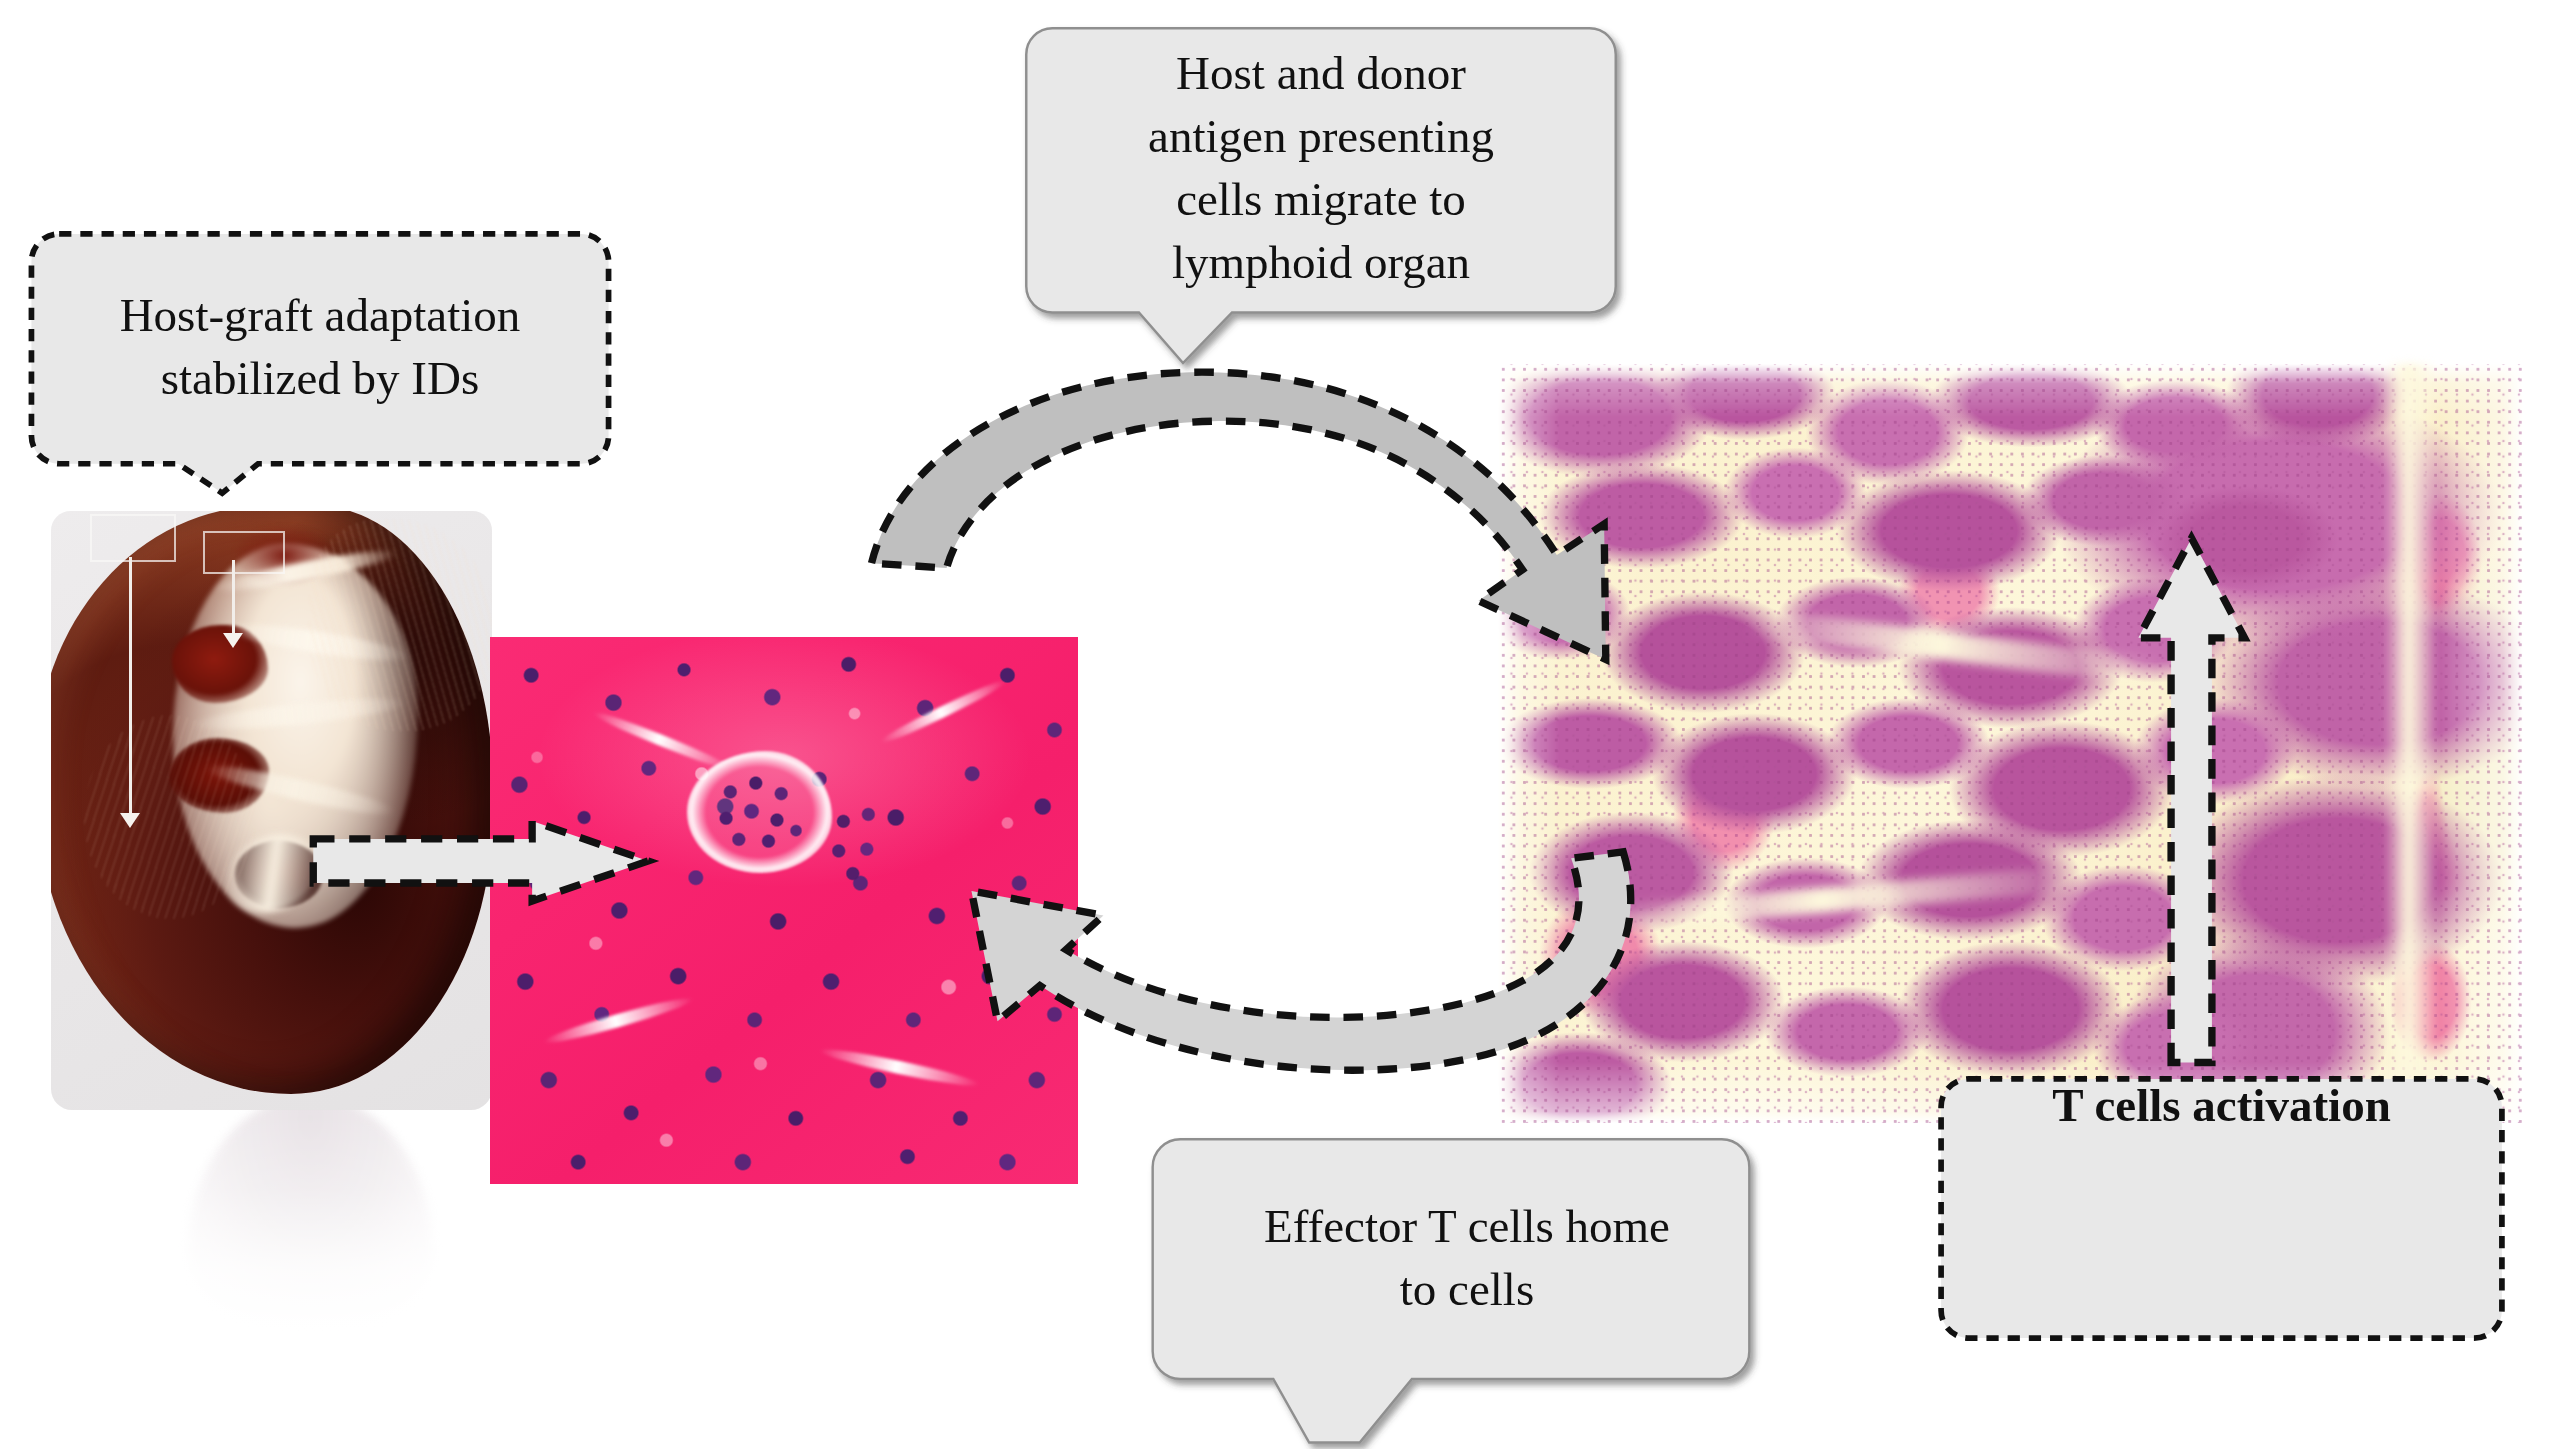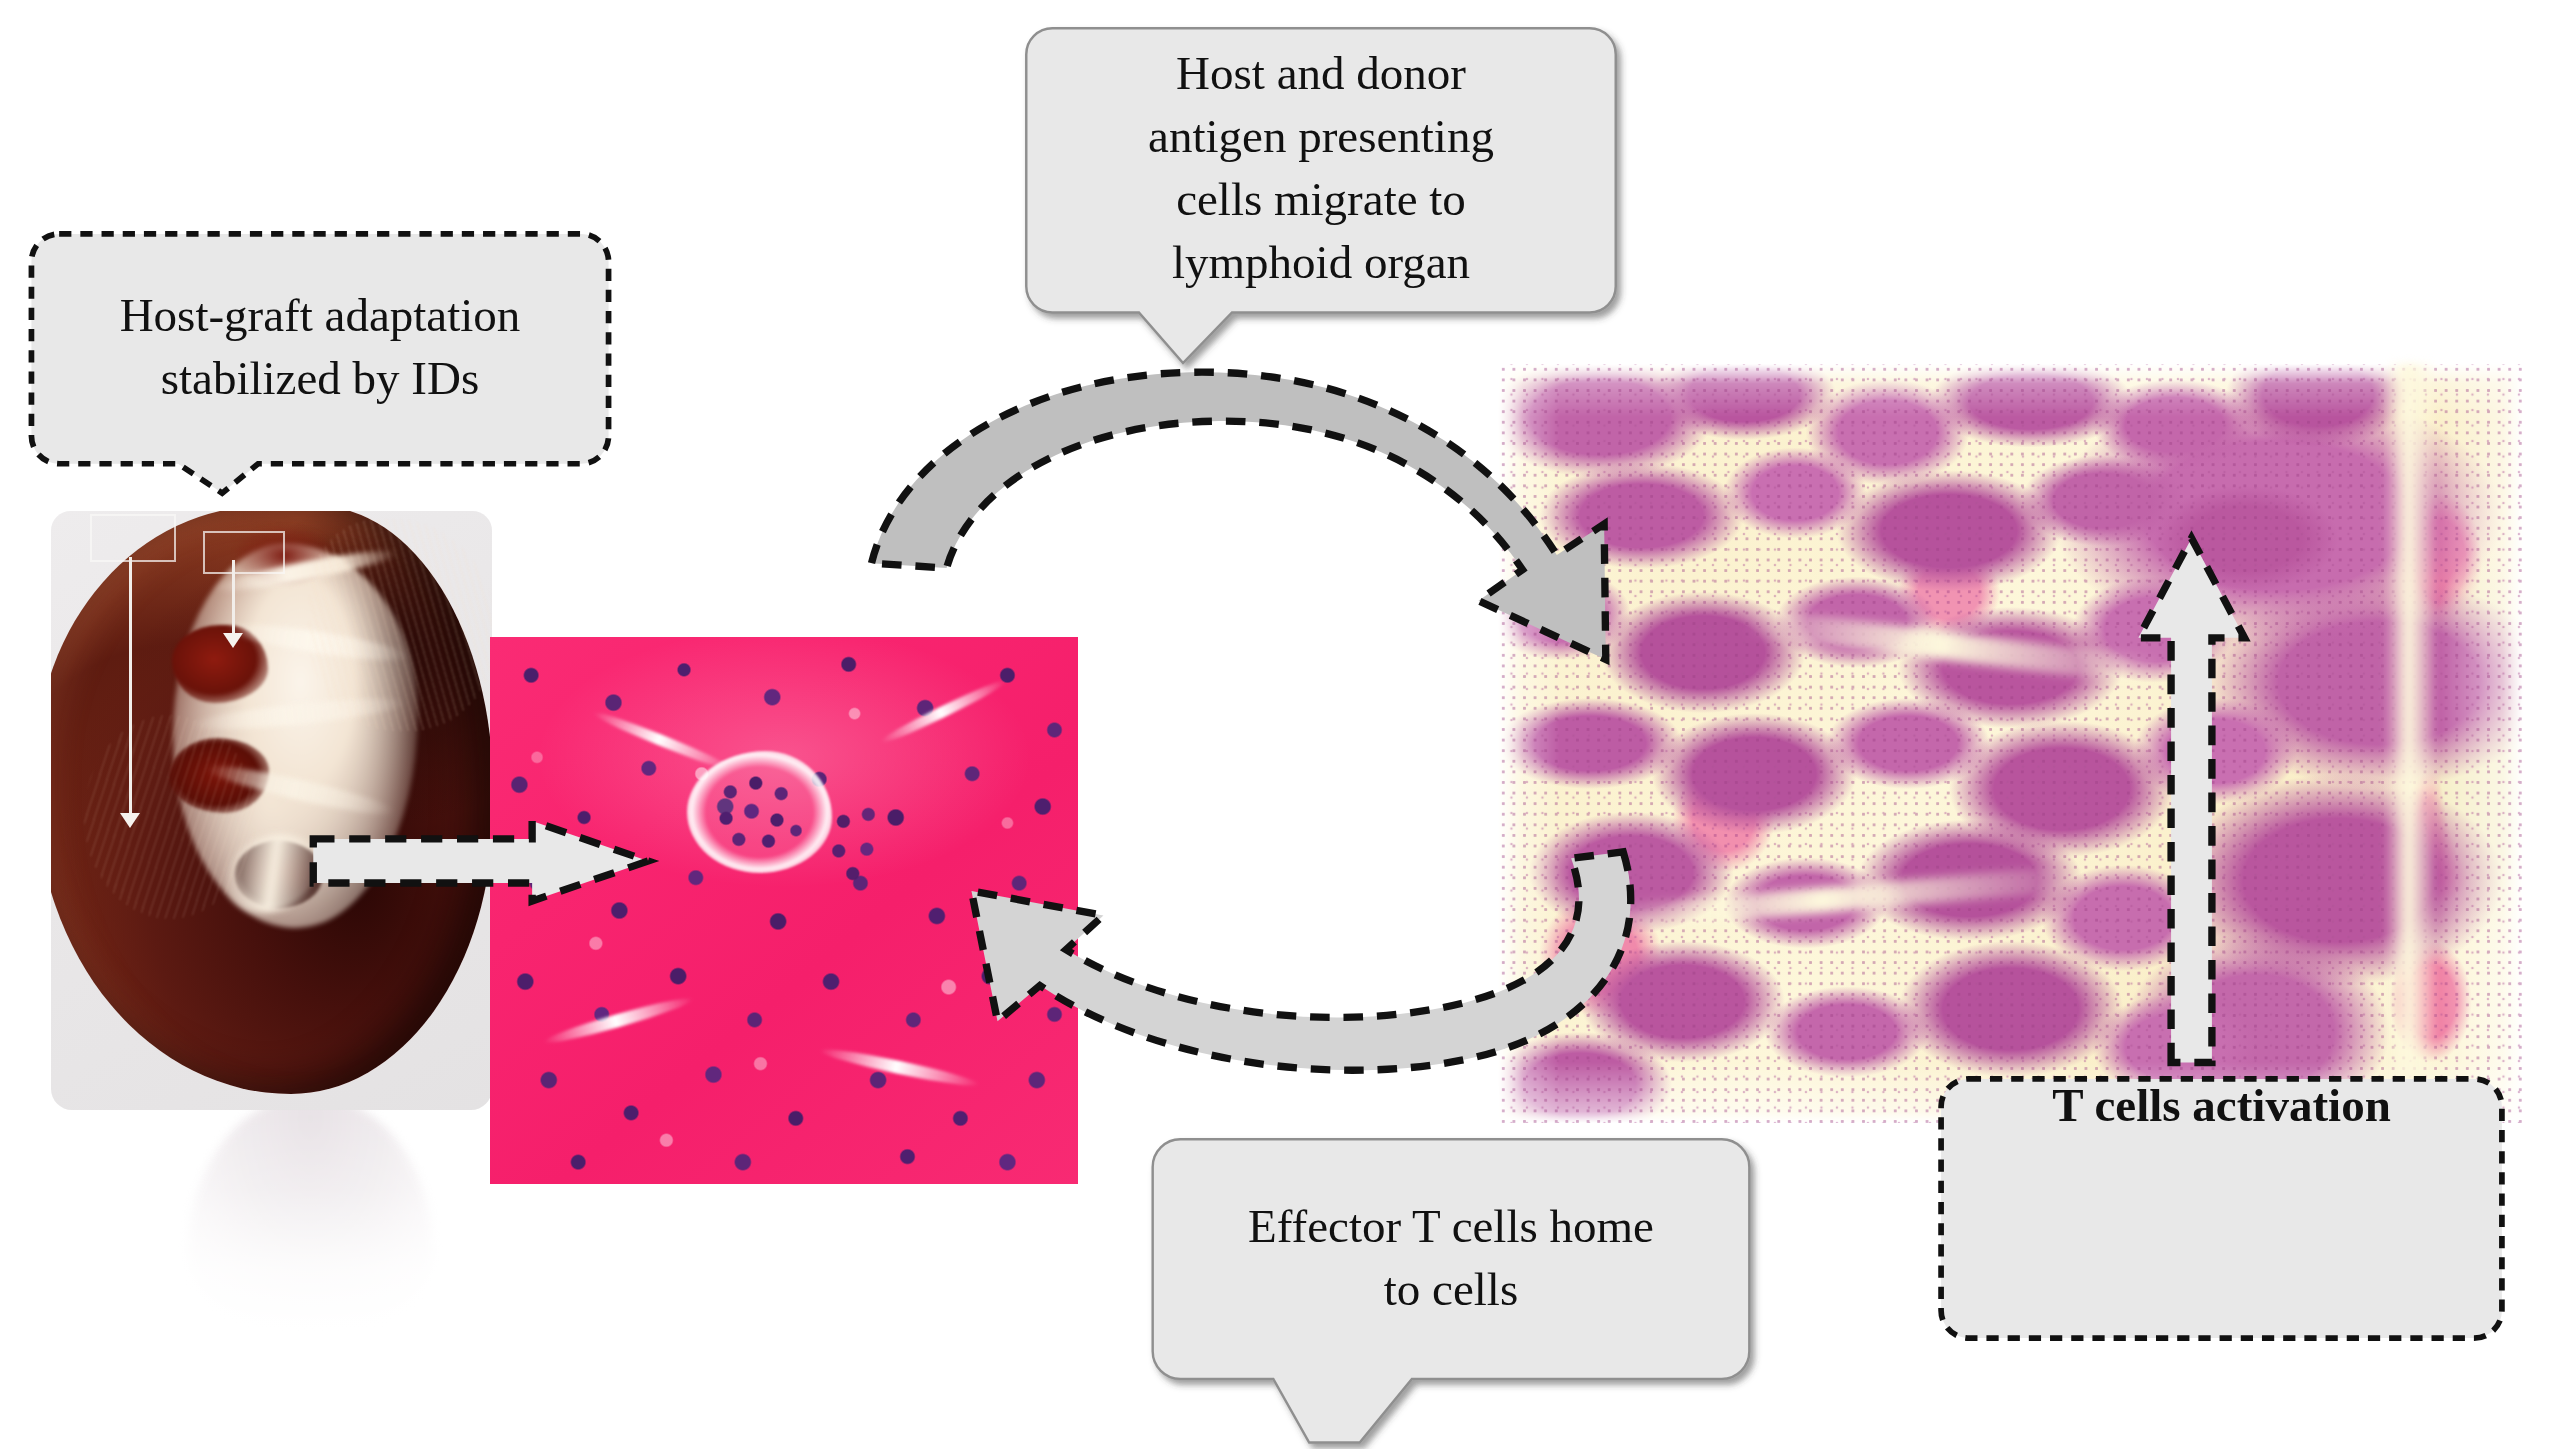--- a/index.html
+++ b/index.html
@@ -337,21 +337,21 @@
   <div style="position:absolute;left:1149px;top:1136px;width:604px;height:313px;">
     <svg style="left:0;top:0;width:604px;height:313px;" viewBox="0 0 740 384">
       <defs>
         <filter id="cshadow2" x="-20%" y="-20%" width="150%" height="150%">
           <feDropShadow dx="5" dy="6" stdDeviation="4" flood-color="#3d3d3d" flood-opacity="0.5"></feDropShadow>
         </filter>
       </defs>
       <path d="M38 4 H702 A34 34 0 0 1 736 38 V264 A34 34 0 0 1 702 298
                H322 L258 376 H196 L152 298 H38 A34 34 0 0 1 4 264 V38 A34 34 0 0 1 38 4 Z" fill="#e8e8e8" stroke="#8f8f8f" stroke-width="3" filter="url(#cshadow2)"></path>
     </svg>
-    <div style="position:absolute;left:0;top:0;width:604px;height:243px;display:flex;
+    <div style="position:absolute;left:16px;top:0;width:604px;height:243px;display:flex;
                 align-items:center;justify-content:center;text-align:center;
                 font-size:47px;line-height:1.34;color:#111;">
       <div>
         <div>Effector T cells home</div>
         <div>to cells</div>
       </div>
     </div>
   </div>
 
   <div style="position:absolute;left:1936px;top:1074px;width:571px;height:269px;">

